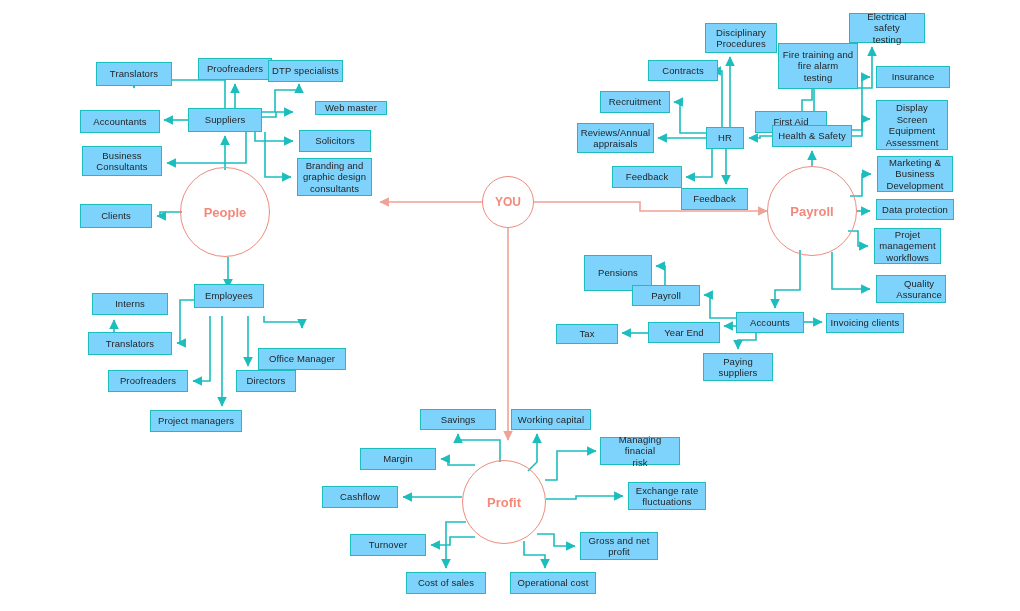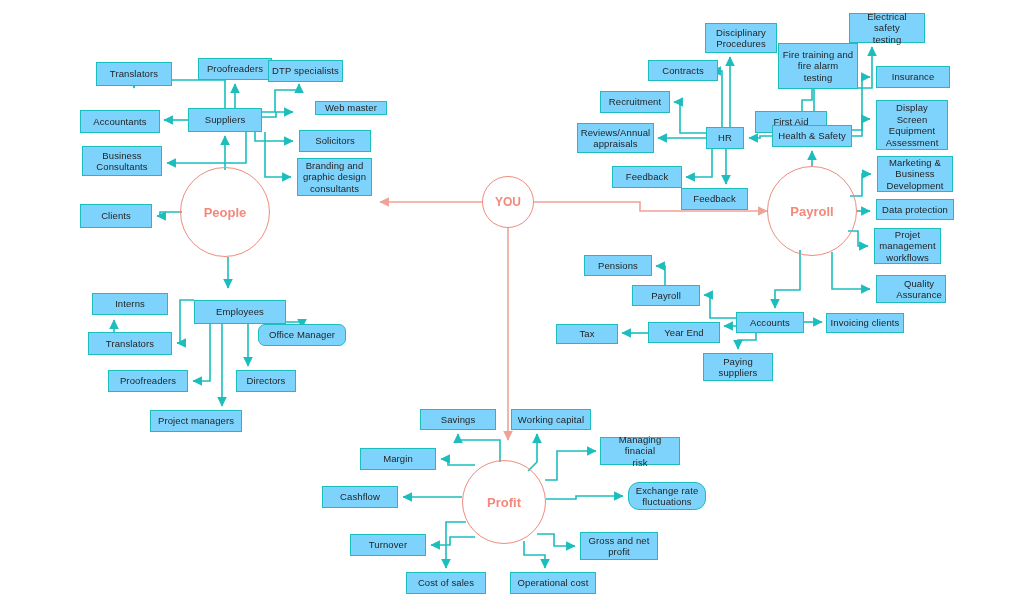--- a/index.html
+++ b/index.html
@@ -154,27 +154,27 @@
       </div>
       <div class="node-box" style="left: 297px; top: 158px; width: 75px; height: 38px;">
         <span>Branding and<br>graphic design<br>consultants</span>
       </div>
       <div class="node-box" style="left: 80px; top: 204px; width: 72px; height: 24px;">
         <span>Clients</span>
       </div>
       <div class="node-box" style="left: 68px; top: 293px; width: 76px; height: 22px; margin-left: 24px;">
         <span>Interns</span>
       </div>
-      <div class="node-box" style="left: 194px; top: 300px; width: 92px; height: 24px;">
+      <div class="node-box" style="left: 194px; top: 284px; width: 70px; height: 24px;">
         <span>Employees</span>
       </div>
       <div class="node-box" style="left: 88px; top: 332px; width: 84px; height: 23px;">
         <span>Translators</span>
       </div>
-      <div class="node-box" style="left: 258px; top: 324px; width: 88px; height: 22px; border-radius: 7px;">
+      <div class="node-box" style="left: 258px; top: 348px; width: 88px; height: 22px;">
         <span>Office Manager</span>
       </div>
       <div class="node-box" style="left: 108px; top: 370px; width: 80px; height: 22px;">
         <span>Proofreaders</span>
       </div>
       <div class="node-box" style="left: 236px; top: 370px; width: 60px; height: 22px;">
         <span>Directors</span>
       </div>
       <div class="node-box" style="left: 150px; top: 410px; width: 92px; height: 22px;">
         <span>Project managers</span>
@@ -220,21 +220,21 @@
       </div>
       <div class="node-box" style="left: 681px; top: 188px; width: 67px; height: 22px;">
         <span>Feedback</span>
       </div>
       <div class="node-box" style="left: 876px; top: 199px; width: 78px; height: 21px;">
         <span>Data protection</span>
       </div>
       <div class="node-box" style="left: 874px; top: 228px; width: 67px; height: 36px;">
         <span>Projet<br>management<br>workflows</span>
       </div>
-      <div class="node-box" style="left: 584px; top: 255px; width: 68px; height: 21px;">
+      <div class="node-box" style="left: 584px; top: 255px; width: 68px; height: 36px;">
         <span>Pensions</span>
       </div>
       <div class="node-box" style="left: 876px; top: 275px; width: 70px; height: 28px; justify-content: flex-end;">
         <span>Quality<br>Assurance</span>
       </div>
       <div class="node-box" style="left: 632px; top: 285px; width: 68px; height: 21px;">
         <span>Payroll</span>
       </div>
       <div class="node-box" style="left: 736px; top: 312px; width: 68px; height: 21px;">
         <span>Accounts</span>
@@ -259,21 +259,21 @@
       </div>
       <div class="node-box" style="left: 600px; top: 437px; width: 80px; height: 28px;">
         <span>Managing finacial<br>risk</span>
       </div>
       <div class="node-box" style="left: 360px; top: 448px; width: 76px; height: 22px;">
         <span>Margin</span>
       </div>
       <div class="node-box" style="left: 322px; top: 486px; width: 76px; height: 22px;">
         <span>Cashflow</span>
       </div>
-      <div class="node-box" style="left: 628px; top: 482px; width: 78px; height: 28px; border-radius: 11px;">
+      <div class="node-box" style="left: 628px; top: 482px; width: 78px; height: 28px;">
         <span>Exchange rate<br>fluctuations</span>
       </div>
       <div class="node-box" style="left: 350px; top: 534px; width: 76px; height: 22px;">
         <span>Turnover</span>
       </div>
       <div class="node-box" style="left: 580px; top: 532px; width: 78px; height: 28px;">
         <span>Gross and net<br>profit</span>
       </div>
       <div class="node-box" style="left: 406px; top: 572px; width: 80px; height: 22px;">
         <span>Cost of sales</span>

